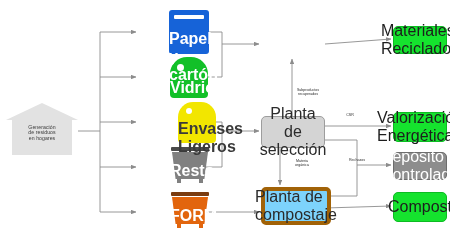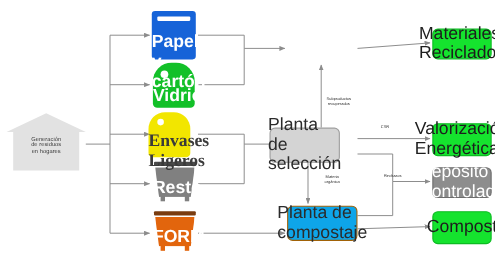--- a/index.html
+++ b/index.html
@@ -30,37 +30,37 @@
   .house .walls{
     position:absolute;left:6px;top:16px;width:60px;height:36px;
     background:#e2e2e2;
   }
   .house .lbl{
     position:absolute;left:0;top:22px;width:72px;
     color:#3a3a3a;font-size:5.2px;z-index:3;
   }
 
   
-  .bin{position:absolute;}
+  .bin{position:absolute;margin-left:31px;}
   .bin .lbl{position:absolute;width:100%;left:0;z-index:4;color:#ffffff;font-weight:bold;}
 
   
   .bin-paper{left:138px;top:10px;width:40px;height:44px;}
   .bin-paper .can{position:absolute;left:0;top:0;width:40px;height:44px;background:#1663d8;border-radius:3px;}
   .bin-paper .slot{position:absolute;left:5px;top:5px;width:30px;height:4px;background:#ffffff;border-radius:1px;}
   .bin-paper .lbl{top:20px;}
 
   
   .bin-glass{left:139px;top:57px;width:38px;height:41px;text-decoration:underline;}
   .bin-glass .can{position:absolute;left:0;top:0;width:38px;height:41px;background:#12c028;border-radius:17px 17px 4px 4px;}
   .bin-glass .hole{position:absolute;left:7px;top:7px;width:7px;height:7px;background:#ffffff;border-radius:50%;}
   .bin-glass .lbl{top:22px;}
 
   
-  .bin-light{left:135px;top:102px;width:38px;height:42px;font-family:Liberation Serif, serif;}
+  .bin-light{left:147px;top:102px;width:38px;height:42px;}
   .bin-light .can{position:absolute;left:0;top:0;width:38px;height:41px;background:#f2e600;border-radius:15px 15px 4px 4px;}
   .bin-light .hole{position:absolute;left:8px;top:6px;width:6px;height:6px;background:#ffffff;border-radius:50%;}
   .bin-light .lbl{top:18px;color:#3a3a3a;}
 
   
   .bin-rest{left:139px;top:147px;width:40px;height:40px;}
   .bin-rest .lid{position:absolute;left:1px;top:0;width:38px;height:4px;background:#4a4a4a;border-radius:1px;}
   .bin-rest .can{
     position:absolute;left:2px;top:5px;width:36px;height:27px;background:#808080;
     clip-path:polygon(0% 0%,100% 0%,90% 100%,10% 100%);
@@ -80,22 +80,22 @@
   .bin-form .leg{position:absolute;top:31px;width:4px;height:5px;background:#e2650d;}
   .bin-form .leg.l{left:7px;}
   .bin-form .leg.r{left:29px;}
   .bin-form .lbl{top:15px;text-align:right;}
 
   
   .box{position:absolute;border-radius:5px;display:flex;align-items:center;justify-content:center;}
   .box .lbl{color:#2b2b2b;}
 
   .box-recicladores{left:261px;top:31px;width:62px;height:26px;background:#d6f05a;border:1px solid #b9d43e;}
-  .box-seleccion{left:245px;top:116px;width:62px;height:30px;background:#d4d4d4;border:1px solid #9d9d9d;}
-  .box-compostaje{left:261px;top:187px;width:62px;height:30px;background:#0ea5e9;border:1px solid #a16207;}
+  .box-seleccion{left:261px;top:116px;width:62px;height:30px;background:#d4d4d4;border:1px solid #9d9d9d;text-align:center;}
+  .box-compostaje{left:261px;top:187px;width:62px;height:30px;background:#7dd3fc;border:4px solid #a16207;}
 
   .box-matreciclados{left:393px;top:26px;width:52px;height:26px;background:#15e32e;border:1px solid #0dbb23;}
   .box-valorizacion{left:393px;top:112px;width:52px;height:28px;background:#15e32e;border:1px solid #0dbb23;}
   .box-deposito{left:393px;top:152px;width:52px;height:26px;background:#8d8d8d;border:1px solid #6d6d6d;}
   .box-compost{left:393px;top:192px;width:52px;height:28px;background:#15e32e;border:1px solid #0dbb23;}
   .box-matreciclados .lbl,.box-valorizacion .lbl,.box-compost .lbl{color:#1d1d1d;}
   .box-deposito .lbl{color:#ffffff;}
 
   
   .edge-label{

